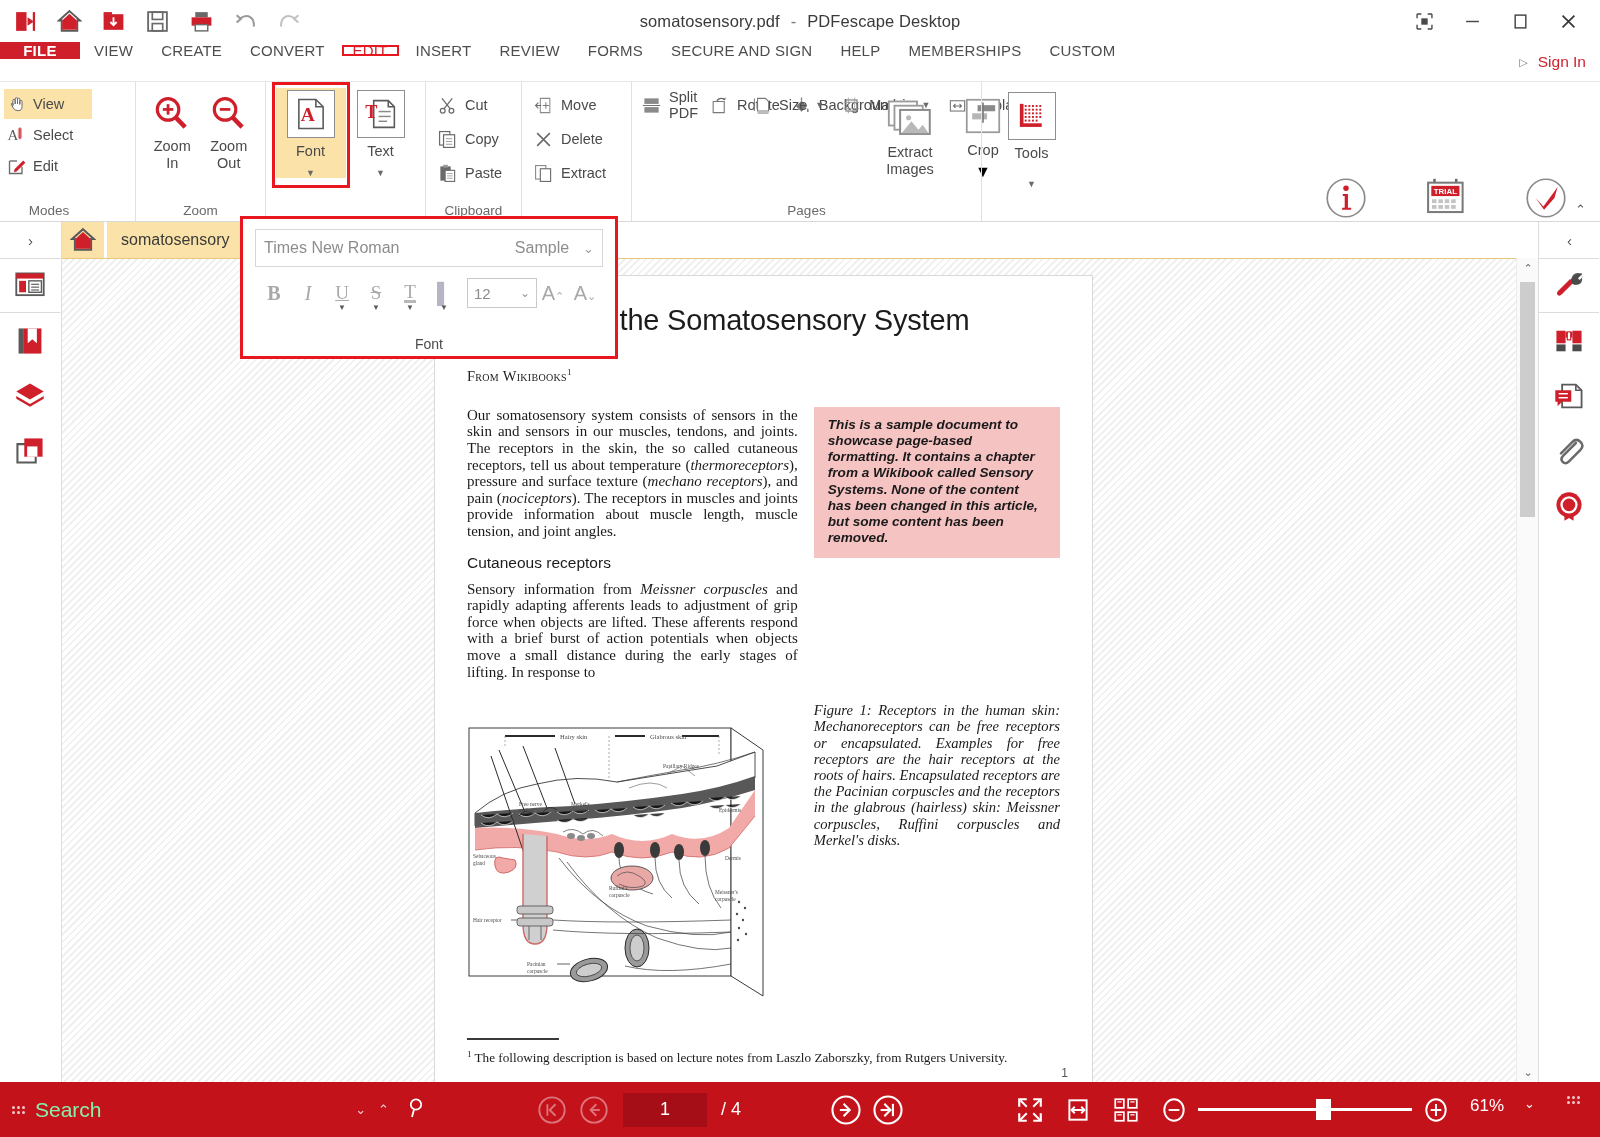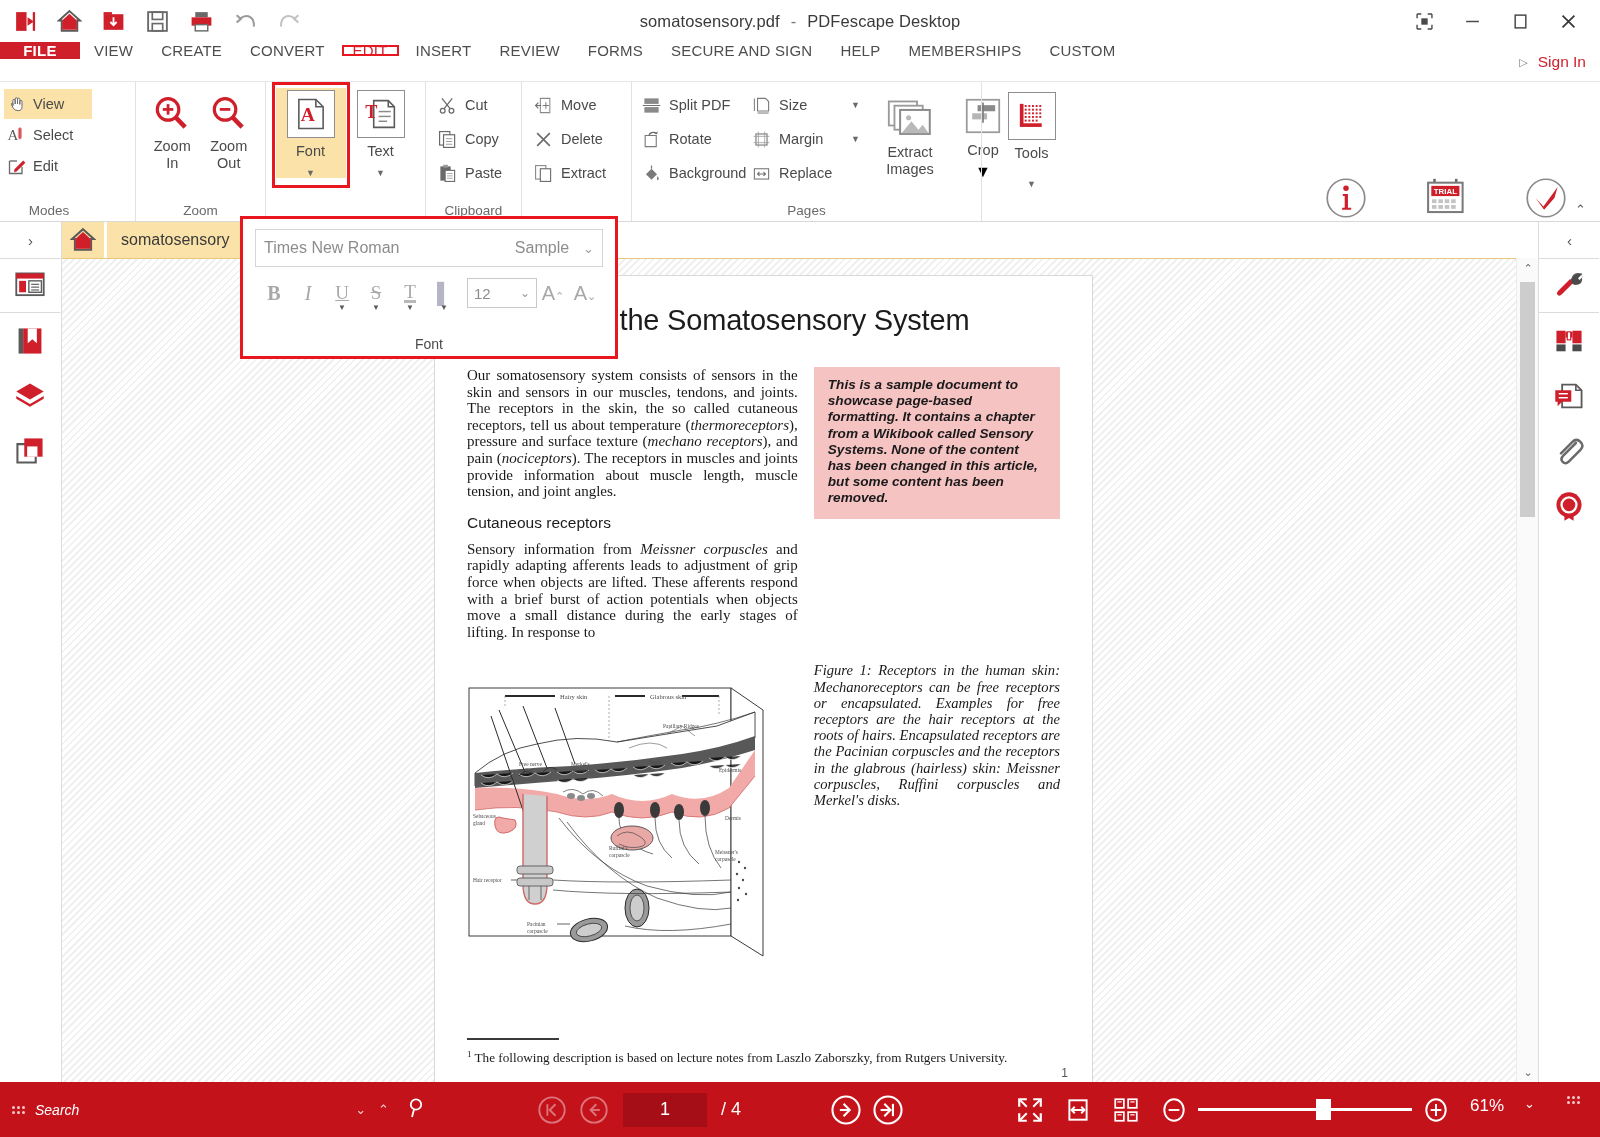--- a/index.html
+++ b/index.html
@@ -129,21 +129,21 @@
   }
 
   
   .editops { width:110px; }
   .editops .rgroup-body { flex-direction:column; padding:4px 4px 0 8px; gap:4px; }
 
   
   .pages { width:350px; }
   .pages .rgroup-body { padding:4px 4px 0 6px; }
   .pages-cols { display:flex; }
-  .pcol { display:flex; flex-direction:column; gap:4px; }
+  .pcol { display:flex; flex-direction:row; gap:4px; }
   .pcol.w1 { width:110px; }
   .pcol.w2 { width:122px; }
   .cmd-row .dd { margin-left:auto; font-size:9px; color:#6a6a6a; padding-right:6px;}
 
   
   .toolsg { width:100px; }
   .toolsg .rgroup-body { justify-content:center; padding-top:4px; }
 
   
   .promo {
@@ -321,21 +321,21 @@
   
   .statusbar {
     position:absolute; left:0; bottom:0; width:1600px; height:55px;
     background:#c4121b; display:flex; align-items:center; color:#fff;
   }
   .grip { padding:0 10px 0 12px; display:flex; align-items:flex-end; cursor:pointer; }
   .search-field {
     display:flex; align-items:center; flex:0 0 auto; width:400px; gap:8px;
   }
   .search-field .lbl {
-    font-size:14px; font-style:italic; color:#ffffff; flex:1;
+    font-size:21px; color:#86efac; flex:1;
   }
   .sf-chev { font-size:13px; color:#f0cccc; cursor:pointer; padding:0 2px; }
   .search-icon { cursor:pointer; padding:0 6px; }
   .nav-zone { display:flex; align-items:center; gap:8px; margin-left:100px; }
   .nav-btn { width:34px; height:34px; cursor:pointer; display:flex; align-items:center; justify-content:center; }
   .nav-btn.dim { opacity:0.42; }
   .pagebox {
     width:84px; height:34px; background:#a50e16;
     display:flex; align-items:center; justify-content:center;
     font-size:18px; color:#fff; margin-left:12px; cursor:text;
@@ -916,20 +916,23 @@
       </svg>
     </div>
   </div>
 
   <div class="workspace">
     <div class="ws-topline"></div>
 
     <div class="page">
       <div class="doc">
         <h1>Anatomy of the Somatosensory System</h1>
+        <div class="from-wiki">
+          <span>From Wikibooks</span><sup>1</sup>
+        </div>
 
         <div class="doc-cols">
           <div class="col-main">
             <p class="body-p">Our somatosensory system consists of sensors in the skin and sensors in our muscles, tendons, and joints. The receptors in the skin, the so called cutaneous receptors, tell us about temperature (<i>thermoreceptors</i>), pressure and surface texture (<i>mechano receptors</i>), and pain (<i>nociceptors</i>). The receptors in muscles and joints provide information about muscle length, muscle tension, and joint angles.</p>
             <div class="sec-h">Cutaneous receptors</div>
             <p class="body-p">Sensory information from <i>Meissner corpuscles</i> and rapidly adapting afferents leads to adjustment of grip force when objects are lifted. These afferents respond with a brief burst of action potentials when objects move a small distance during the early stages of lifting. In response to</p>
           </div>
 
           <div class="col-side">
             <div class="pink-box">This is a sample document to showcase page-based formatting. It contains a chapter from a Wikibook called Sensory Systems. None of the content has been changed in this article, but some content has been removed.</div>

